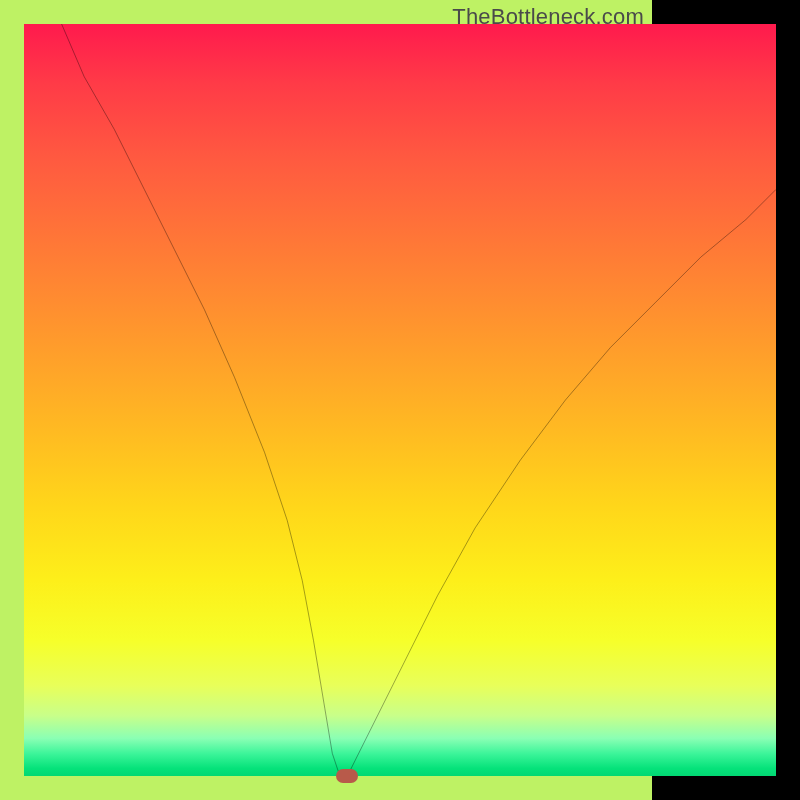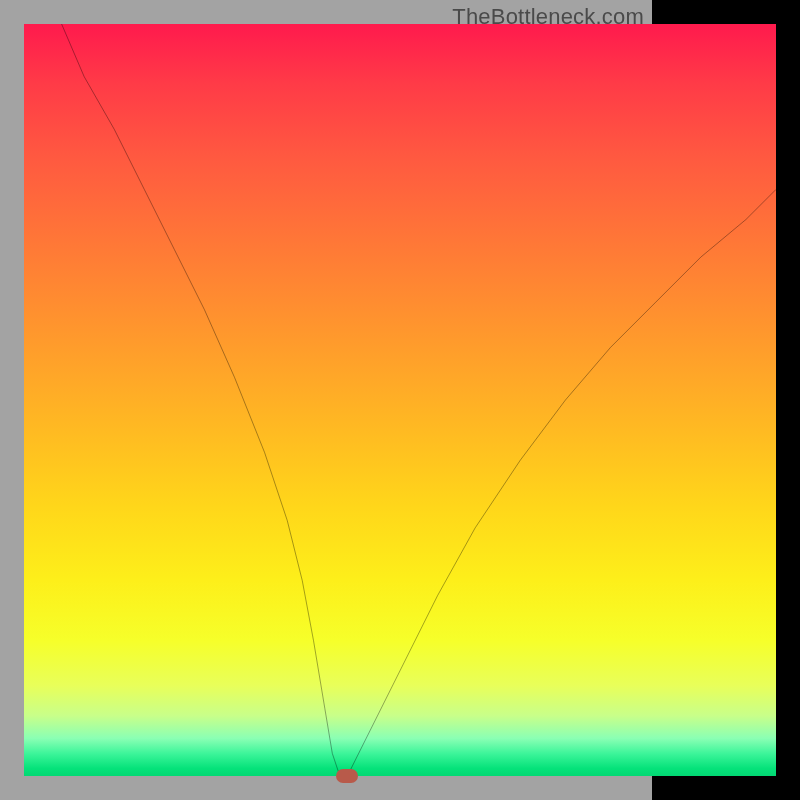--- a/index.html
+++ b/index.html
@@ -8,21 +8,21 @@
     width: 800px;
     height: 800px;
     overflow: hidden;
     font-family: Arial, Helvetica, sans-serif;
     background: #000;
   }
   .frame {
     position: relative;
     width: 652px;
     height: 800px;
-    background: #a3a3a3;
+    background: #bef264;
   }
   .plot-area {
     position: absolute;
     left: 24px;
     top: 24px;
     width: 752px;
     height: 752px;
     background: linear-gradient(to bottom,
       #ff1a4d 0%,
       #ff3b47 8%,

